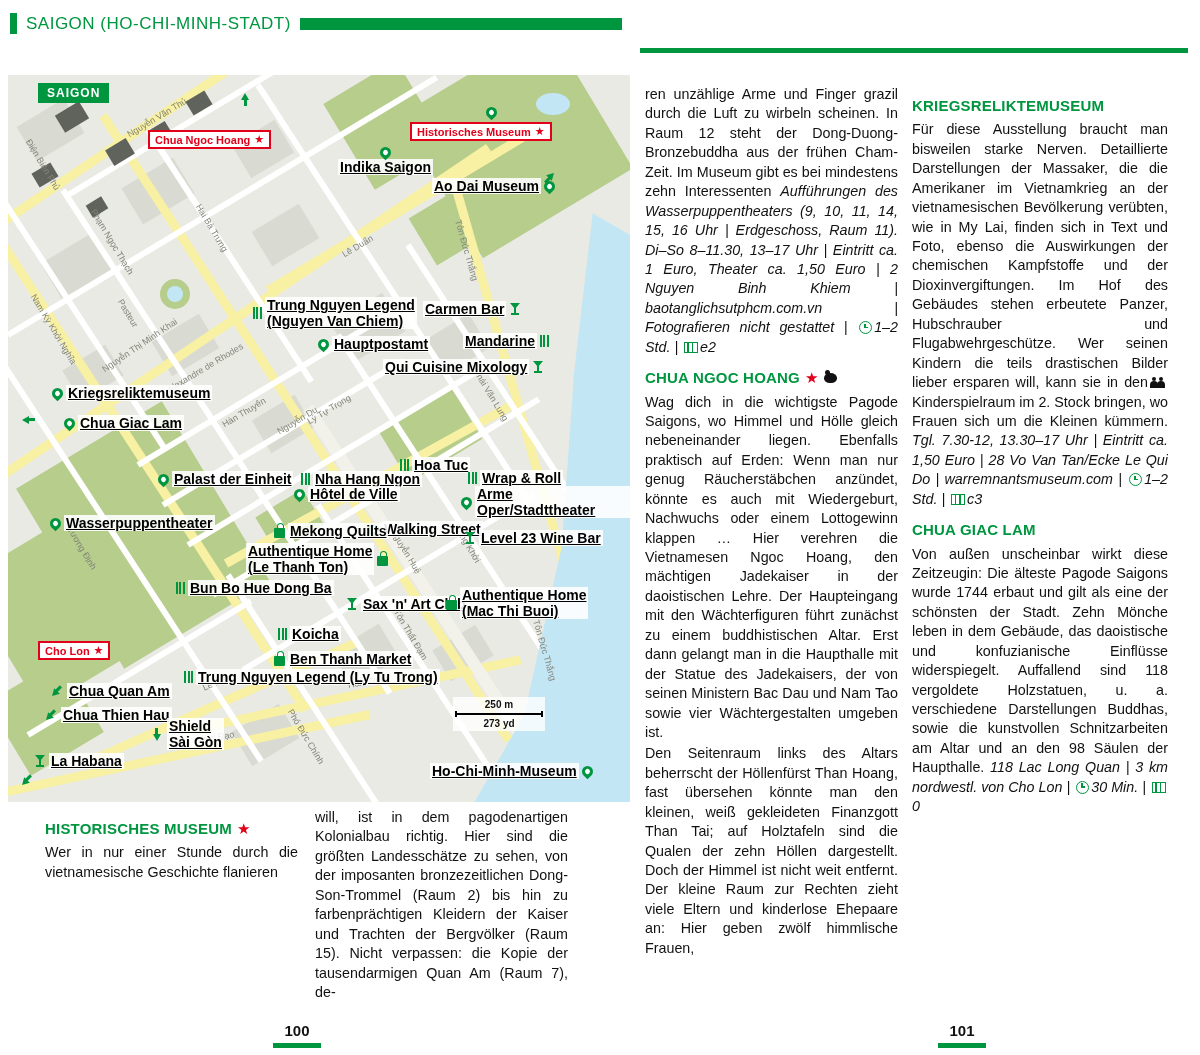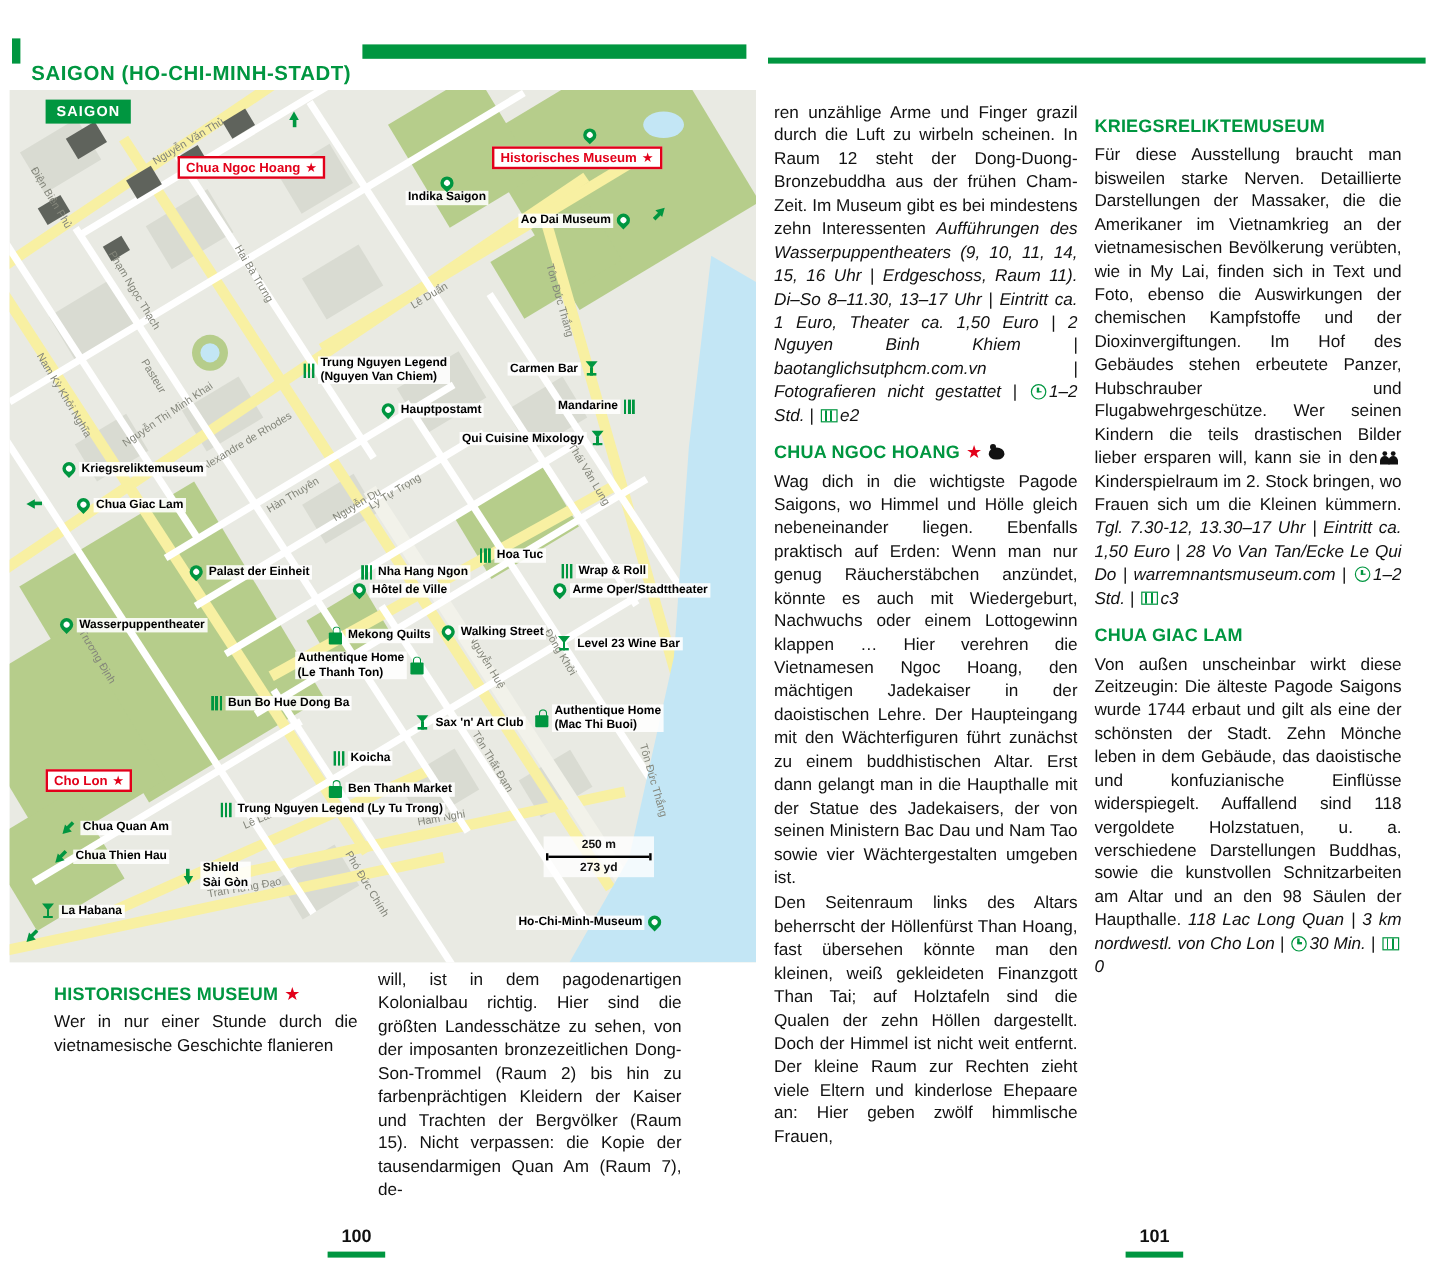--- a/index.html
+++ b/index.html
@@ -2,21 +2,21 @@
 <html lang="de"><head>
 <meta charset="utf-8">
 <style>
   html,body{margin:0;padding:0;background:#fff;}
   .page{position:relative;width:1200px;height:1055px;background:#fff;overflow:hidden;
         font-family:"Liberation Sans","DejaVu Sans",sans-serif;color:#111;}
 
   
   .hdr-left{position:absolute;left:10px;top:13px;width:612px;display:flex;align-items:center;gap:9px;}
   .hdr-tick{width:7px;height:21px;background:#009640;flex:none;}
-  .hdr-title-left{color:#009640;font-weight:bold;font-size:17px;letter-spacing:.5px;white-space:nowrap;margin-top:39px;}
+  .hdr-title-left{color:#009640;font-weight:normal;font-size:17px;letter-spacing:.5px;white-space:nowrap;}
   .hdr-bar{flex:1;height:12px;background:#009640;}
   .hdr-right{position:absolute;left:640px;top:8px;width:548px;display:flex;align-items:center;gap:12px;}
   .hdr-title-right{color:#009640;font-weight:bold;font-size:27px;letter-spacing:.5px;white-space:nowrap;}
   .hdr-underline{position:absolute;left:640px;top:48px;width:548px;height:5px;background:#009640;}
 
   
   .map{position:absolute;left:8px;top:75px;width:622px;height:727px;overflow:hidden;background:#e9eae3;}
   .blk{position:absolute;background:#d9dbd2;transform:rotate(-31deg);z-index:0;}
   .park{position:absolute;background:#b6cd8b;transform:rotate(-31deg);z-index:0;}
   .rd{position:absolute;height:6px;background:#fff;transform-origin:left center;z-index:1;}
@@ -28,22 +28,22 @@
   .pond-ring{position:absolute;border-radius:50%;background:#b6cd8b;z-index:2;}
   .pond{position:absolute;border-radius:50%;background:#c3e6f5;z-index:2;}
   .st{position:absolute;font-size:9px;color:#83857a;white-space:nowrap;transform-origin:left center;z-index:3;}
   .map-tag{position:absolute;left:30px;top:8px;background:#009640;color:#fff;font-weight:bold;
            font-size:12px;letter-spacing:1px;padding:3px 9px;z-index:7;}
   .red-label{position:absolute;background:#fff;border:2px solid #e2001a;color:#e2001a;font-weight:bold;
              font-size:11px;padding:1px 5px;white-space:nowrap;z-index:6;display:flex;gap:4px;align-items:center;}
   .poi{position:absolute;display:flex;align-items:center;gap:3px;z-index:5;}
   .poi.rev{flex-direction:row-reverse;}
   .poi.top{flex-direction:column;align-items:center;gap:1px;}
-  .poi-label{font-size:10px;font-weight:bold;background:rgba(255,255,255,.88);padding:0 2px;
-             line-height:1.15;white-space:pre-line;color:#000;}
+  .poi-label{font-size:14px;font-weight:bold;background:rgba(255,255,255,.88);padding:0 2px;
+             line-height:1.15;white-space:pre-line;color:#000;text-decoration:underline;}
   .scale-box{position:absolute;left:445px;top:622px;width:88px;z-index:4;text-align:center;
              font-size:10px;font-weight:bold;background:rgba(255,255,255,.8);padding:2px;}
   .scale-line{height:6px;border-left:2px solid #000;border-right:2px solid #000;position:relative;margin:1px 0;}
   .scale-line::after{content:"";position:absolute;left:0;right:0;top:2px;height:2px;background:#000;}
 
   
   .icon-pin{width:11px;height:11px;background:#009640;border-radius:50% 50% 50% 0;
             transform:rotate(-45deg);position:relative;flex:none;}
   .icon-pin::after{content:"";position:absolute;inset:3px;background:#fff;border-radius:50%;}
   .icon-martini{position:relative;width:12px;height:13px;flex:none;}

